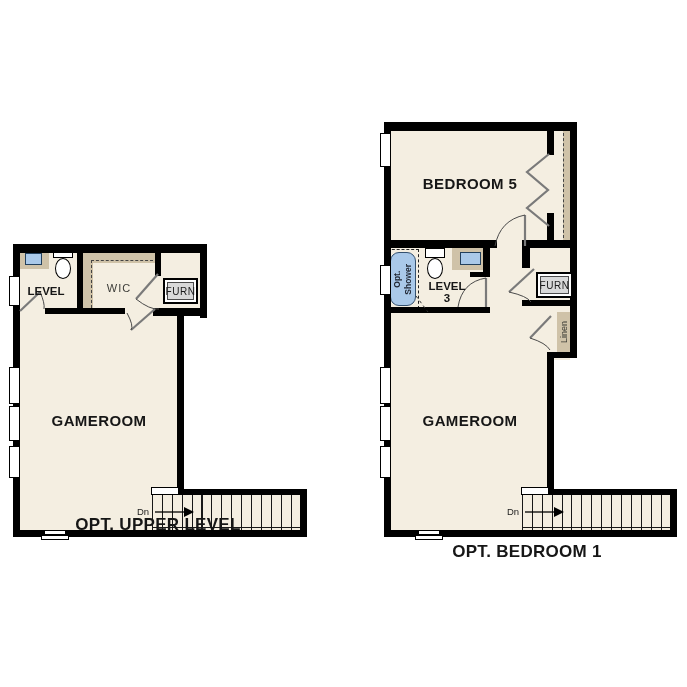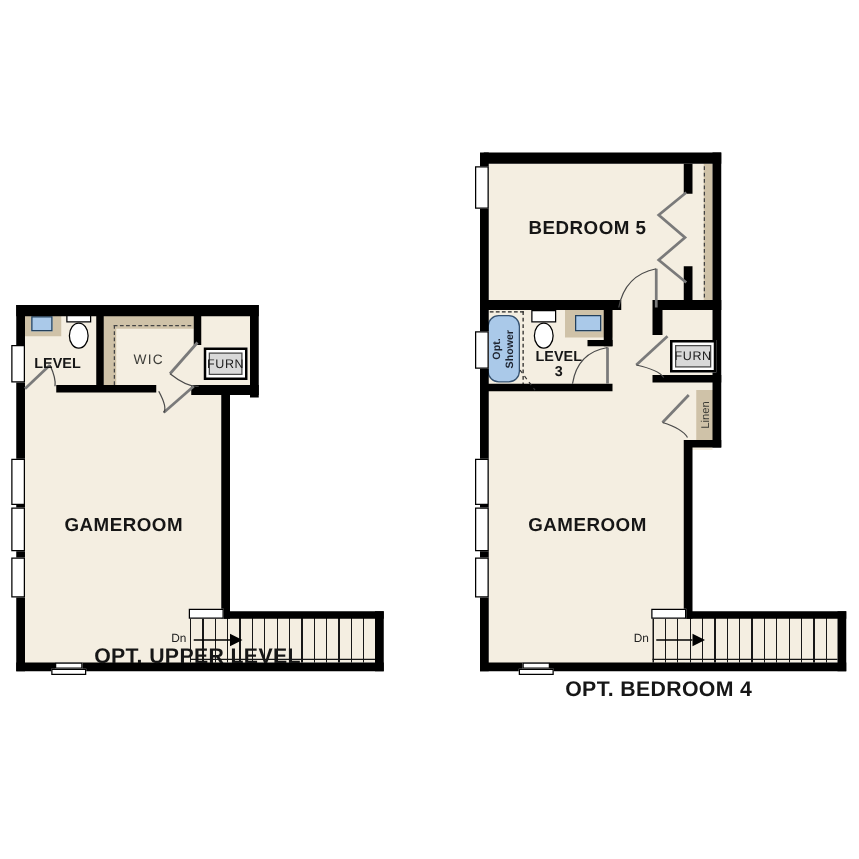--- a/index.html
+++ b/index.html
@@ -144,21 +144,21 @@
     <div class="win" style="left:380px;top:446px;width:11px;height:32px"></div>
     <div class="win" style="left:418px;top:530px;width:22px;height:5px"></div>
     <div class="win" style="left:415px;top:535px;width:28px;height:5px"></div>
 
     <div class="lbl b" style="left:470px;top:183px;font-size:15px;letter-spacing:.4px">BEDROOM 5</div>
     <div class="lbl b" style="left:447px;top:286px;font-size:11.5px">LEVEL</div>
     <div class="lbl b" style="left:447px;top:298px;font-size:11.5px">3</div>
     <div class="lbl vtext" style="left:564px;top:332px;font-size:9px;color:#3b3b35;transform:translate(-50%,-50%) rotate(180deg)">Linen</div>
     <div class="lbl b" style="left:470px;top:420px;font-size:15px;letter-spacing:.4px">GAMEROOM</div>
     <div class="lbl" style="left:513px;top:511px;font-size:9.5px;color:#222">Dn</div>
-    <div class="lbl b" style="left:527px;top:552px;font-size:17px;letter-spacing:.3px">OPT. BEDROOM 4</div>
+    <div class="lbl b" style="left:527px;top:552px;font-size:17px;letter-spacing:.3px">OPT. BEDROOM 1</div>
   </div>
 
   <svg class="overlay" width="687" height="687" viewBox="0 0 687 687">
 
     <path class="leaf" d="M20,311 L40,292"></path>
     <path class="arc" d="M40,292 Q45,303 44,309"></path>
 
     <path class="leaf" d="M158,274 L136,299"></path>
     <path class="arc" d="M136,299 Q150,310 159,309"></path>
 

